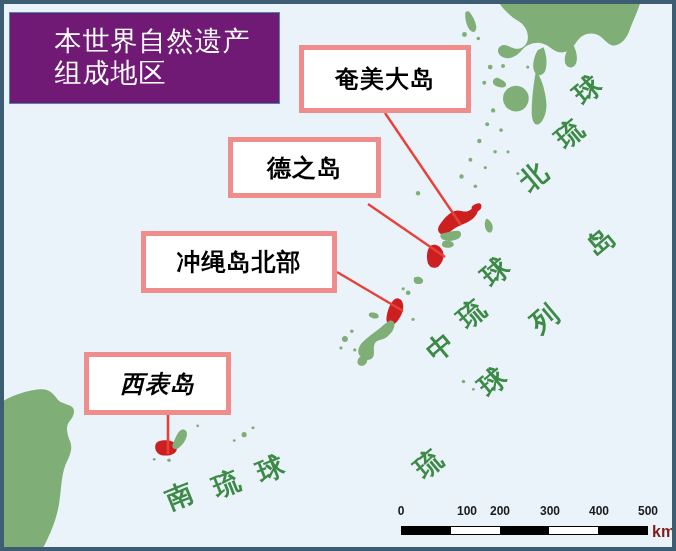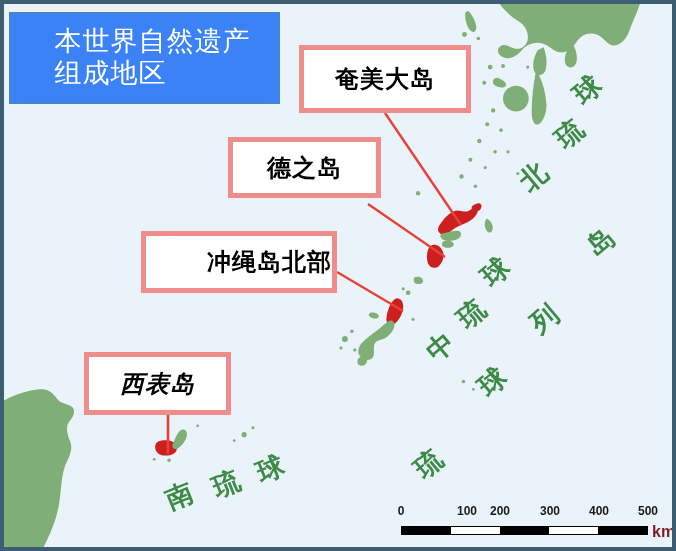--- a/index.html
+++ b/index.html
@@ -39,21 +39,21 @@
     display: block;
   }
 
   
   #title-panel {
     position: absolute;
     left: 5px;
     top: 8px;
     width: 271px;
     height: 92px;
-    background: #3b82f6;
+    background: #701a75;
     border: 1px solid #4c8aa4;
     box-sizing: border-box;
     display: flex;
     align-items: center;
     justify-content: center;
     z-index: 40;
   }
   #title-panel .title-text {
     color: #ffffff;
     font-size: 27px;
@@ -80,21 +80,21 @@
   .callout .callout-text {
     color: #000000;
     font-weight: bold;
     font-size: 24px;
     letter-spacing: 1px;
     white-space: nowrap;
   }
 
   #callout-amami   { left: 295px; top: 41px;  width: 172px; height: 68px; }
   #callout-tokuno  { left: 224px; top: 133px; width: 153px; height: 61px; }
-  #callout-okinawa { left: 137px; top: 227px; width: 196px; height: 62px; justify-content: flex-end; }
+  #callout-okinawa { left: 137px; top: 227px; width: 196px; height: 62px; }
   #callout-iriomote{ left: 80px;  top: 348px; width: 147px; height: 63px; font-style: italic; }
 
   
   #leaders {
     position: absolute;
     left: 0; top: 0;
     width: 676px;
     height: 551px;
     z-index: 30;
     pointer-events: none;

